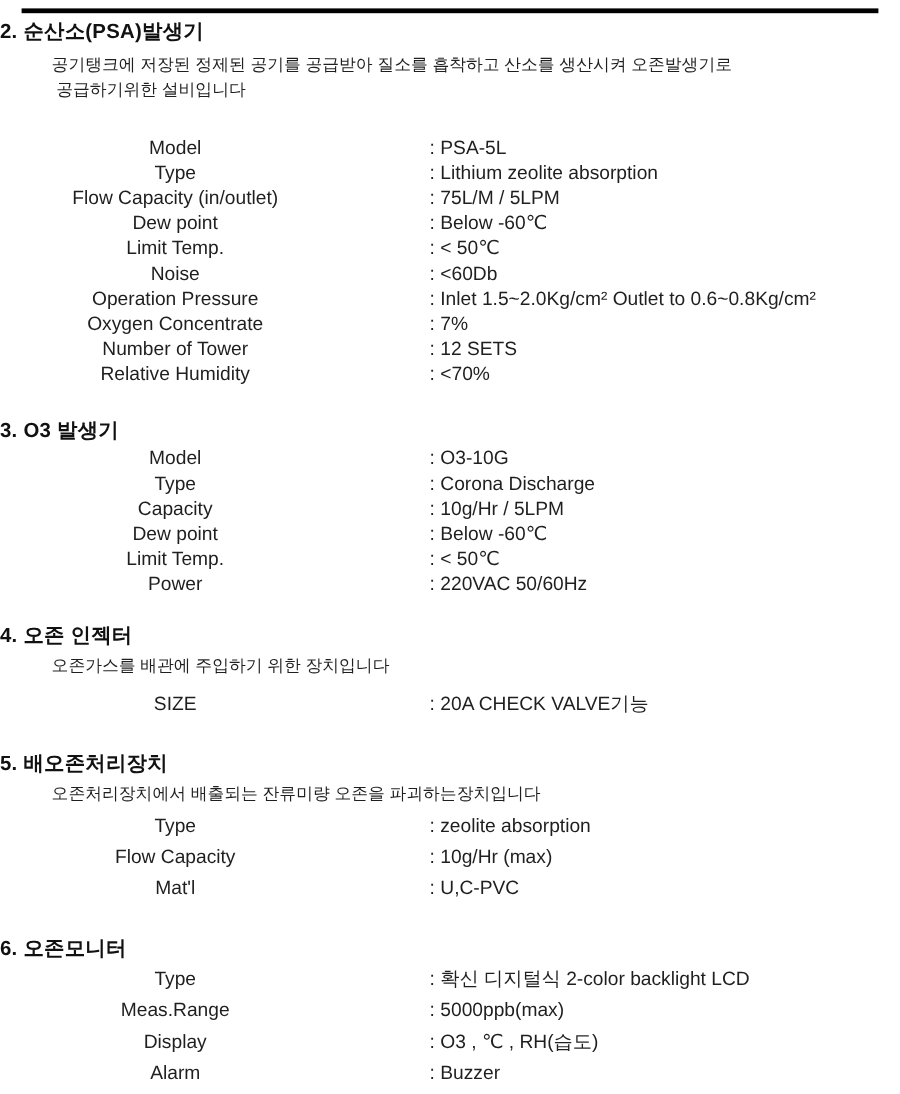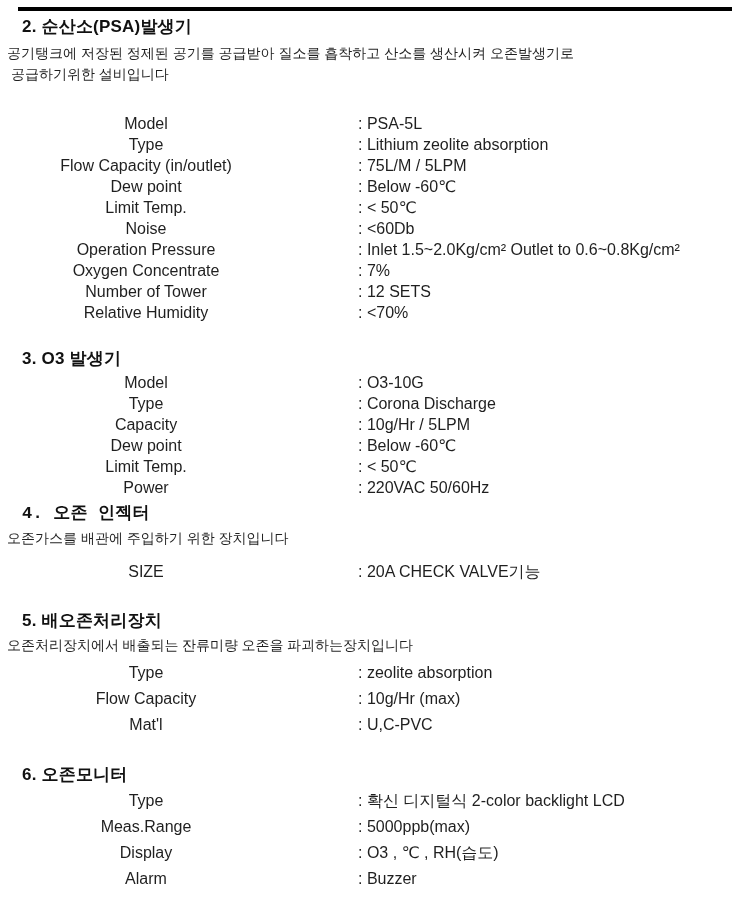--- a/index.html
+++ b/index.html
@@ -19,26 +19,26 @@
     margin: 7px 0 0 18px;
     width: 714px;
     height: 4px;
     background: #000000;
   }
   .heading {
     font-size: 17px;
     line-height: 23px;
     font-weight: bold;
     color: #111111;
-    padding-left: 22px;
     letter-spacing: 0.2px;
   }
   .desc {
     font-size: 14px;
     color: #1f1f1f;
+    padding-left: 36px;
   }
   .desc-line {
     line-height: 21px;
     padding-left: 7px;
     white-space: pre-wrap;
   }
   .spec-row {
     display: flex;
     line-height: 21px;
     font-size: 16px;
@@ -54,26 +54,26 @@
     white-space: pre;
   }
   
   .section-2 .heading   { margin-top: 4px; }
   .section-2 .desc      { margin-top: 5px; }
   .section-2 .spec-rows { margin-top: 28px; }
 
   .section-3 .heading   { margin-top: 24px; }
   .section-3 .spec-rows { margin-top: 2px; }
 
-  .section-4 .heading   { margin-top: 4px; font-family: Liberation Mono, monospace; }
+  .section-4 .heading   { margin-top: 20px; }
   .section-4 .desc      { margin-top: 3px; }
   .section-4 .spec-rows { margin-top: 12px; }
 
   .section-5 .heading   { margin-top: 27px; }
-  .section-5 .desc      { margin-top: 3px; font-family: Liberation Serif, serif; }
+  .section-5 .desc      { margin-top: 3px; }
   .section-5 .spec-rows { margin-top: 4px; }
   .section-5 .spec-row  { line-height: 26px; }
 
   .section-6 .heading   { margin-top: 25px; }
   .section-6 .spec-rows { margin-top: 2px; }
   .section-6 .spec-row  { line-height: 26px; }
 </style>
 </head>
 <body>
 

